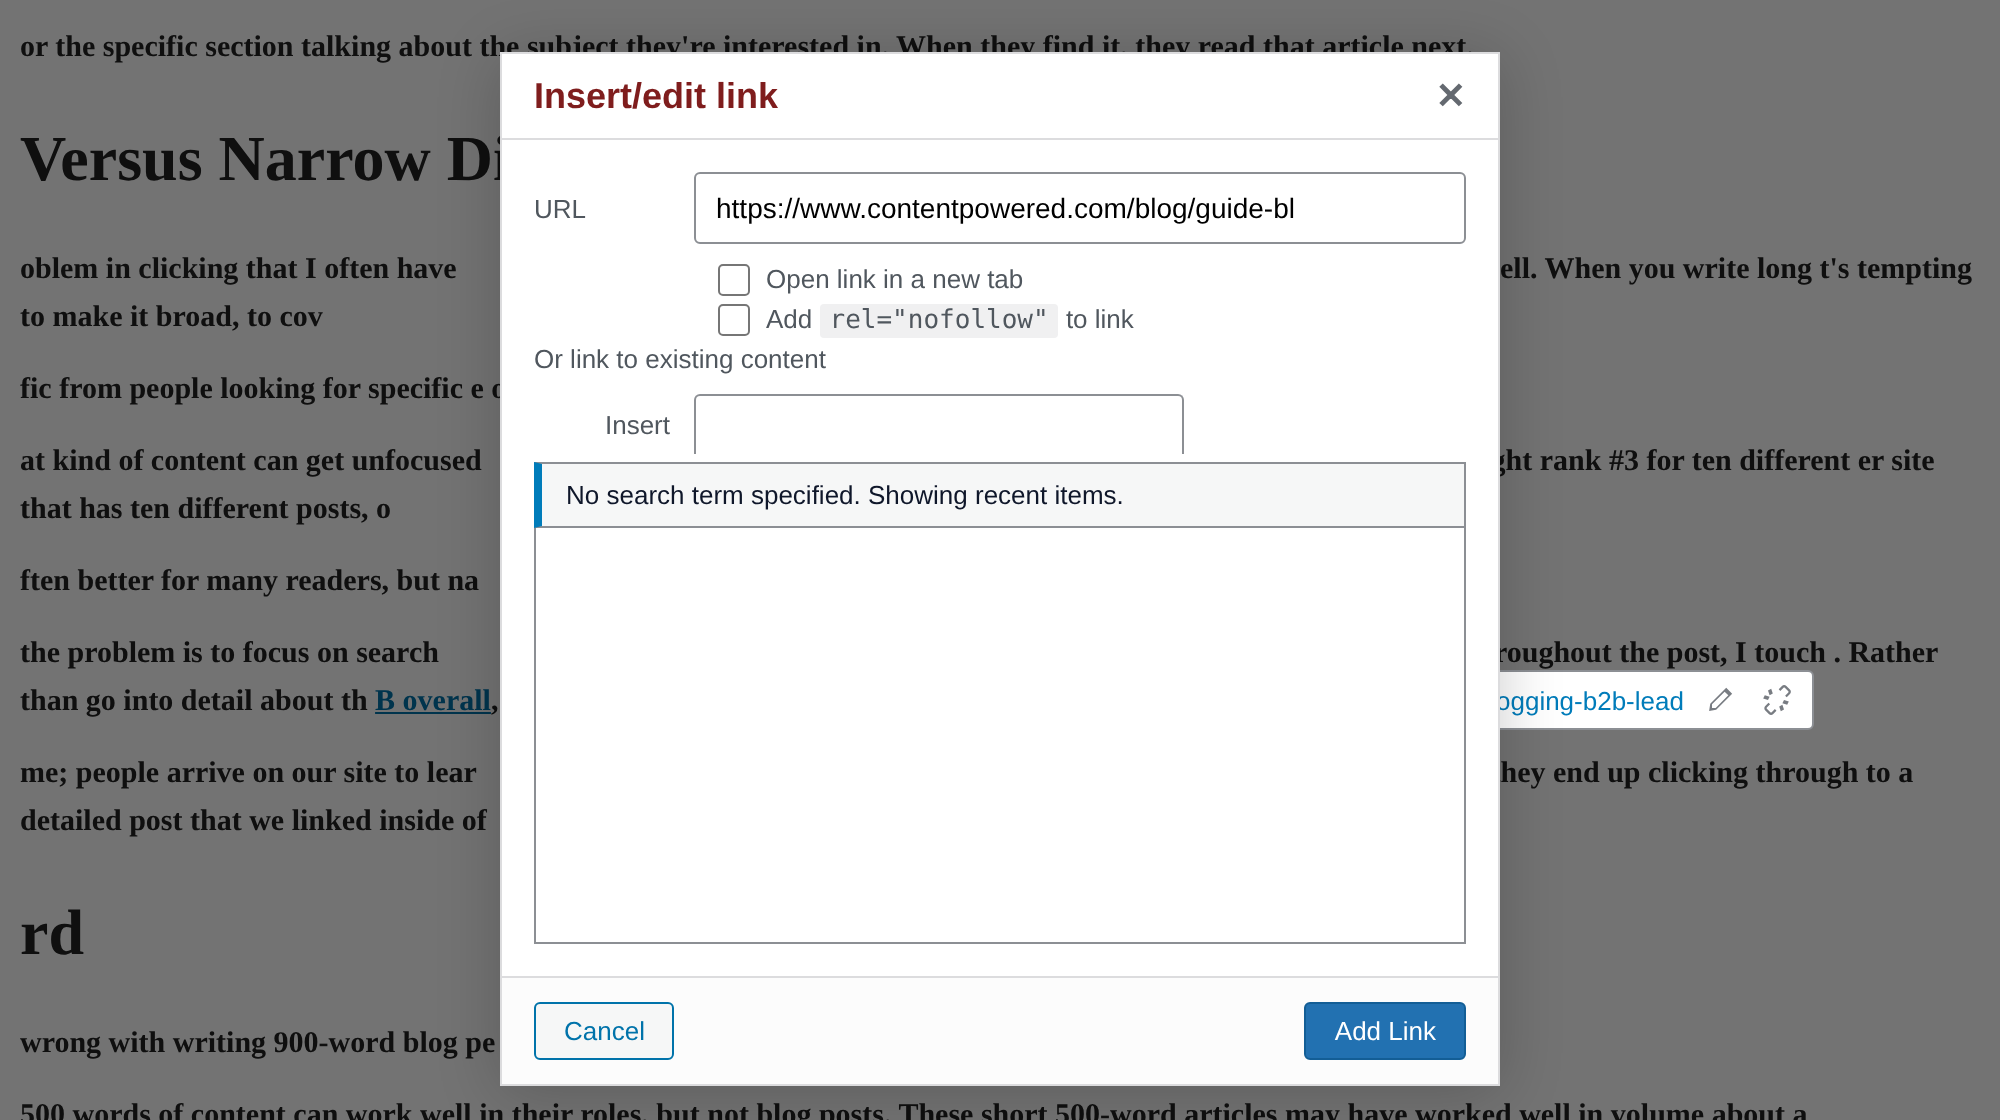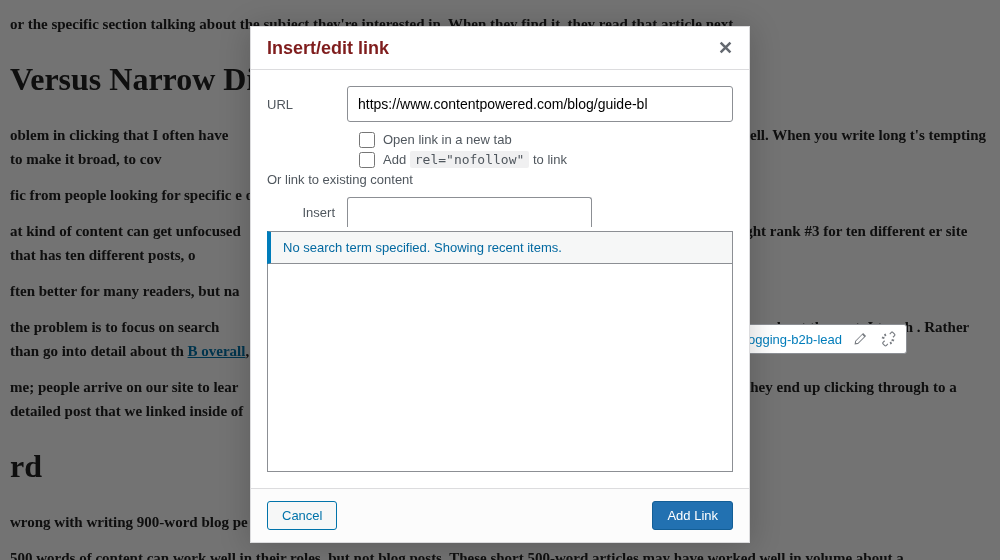--- a/index.html
+++ b/index.html
@@ -2,39 +2,39 @@
 <html><head>
 <meta charset="utf-8">
 <style>
 * { box-sizing: border-box; margin: 0; padding: 0; }
 body { font-family: -apple-system, BlinkMacSystemFont, "Segoe UI", Roboto, sans-serif; width: 1000px; height: 560px; overflow: hidden; position: relative; background: #fff; }
 .bg { position: absolute; inset: 0; padding: 0 10px; color: #222; font-family: Georgia, serif; line-height: 1.6; }
 .bg p { margin: 12px 0; font-size: 15px; font-weight: bold; }
 .bg h2 { font-size: 32px; font-weight: 700; margin: 18px 0; }
 .bg a { color: #0073aa; text-decoration: underline; }
 .overlay { position: absolute; inset: 0; background: rgba(0,0,0,0.55); }
-.link-tooltip { position: absolute; top: 324px; left: 739px; background: #fff; border: 1px solid #8c8f94; border-radius: 3px; display: flex; align-items: center; padding: 4px 8px; gap: 8px; font-family: -apple-system, sans-serif; font-size: 13px; }
+.link-tooltip { position: absolute; top: 335px; left: 739px; background: #fff; border: 1px solid #8c8f94; border-radius: 3px; display: flex; align-items: center; padding: 4px 8px; gap: 8px; font-family: -apple-system, sans-serif; font-size: 13px; }
 .link-tooltip a { color: #007cba; text-decoration: none; }
 .tool-icon { width: 20px; height: 20px; display: inline-flex; align-items: center; justify-content: center; color: #787c82; cursor: pointer; }
 .modal { position: absolute; top: 26px; left: 250px; width: 500px; background: #fff; border: 1px solid #dcdcde; box-shadow: 0 3px 30px rgba(0,0,0,0.2); font-family: -apple-system, sans-serif; }
 .modal-head { display: flex; justify-content: space-between; align-items: center; padding: 10px 16px; border-bottom: 1px solid #dcdcde; }
 .modal-title { font-size: 18px; font-weight: 600; color: #7f1d1d; }
 .close { font-size: 18px; color: #646970; cursor: pointer; font-weight: 700; }
 .modal-body { padding: 16px; color: #50575e; font-size: 13px; }
 .section-label { margin-bottom: 10px; }
 .row { display: flex; align-items: center; margin-bottom: 10px; }
 .row label { width: 80px; text-align: left; padding-right: 12px; font-size: 13px; }
 .url-input { flex: 1; border: 1px solid #8c8f94; border-radius: 3px; padding: 6px 10px; font-size: 14px; height: 36px; }
 .chk-row { display: flex; align-items: flex-start; margin-left: 92px; margin-bottom: 4px; gap: 8px; }
 .chk-row input[type=checkbox] { width: 16px; height: 16px; border: 1px solid #8c8f94; border-radius: 3px; }
 .chk-row code { background: #f0f0f1; padding: 1px 5px; border-radius: 2px; font-family: monospace; }
 .search-row { display: flex; align-items: center; margin-bottom: 4px; margin-top: 6px; }
 .search-row label { width: 80px; text-align: right; padding-right: 12px; }
 .search-input { width: 245px; border: 1px solid #8c8f94; border-radius: 3px 3px 0 0; padding: 5px 8px; height: 30px; border-bottom: none; }
-.notice { border: 1px solid #8c8f94; border-left: 4px solid #007cba; background: #f6f7f7; padding: 8px 12px; font-size: 13px; color: #0369a1; }
+.notice { border: 1px solid #8c8f94; border-left: 4px solid #007cba; background: #f6f7f7; padding: 8px 12px; font-size: 13px; color: #0f172a; }
 .results { border: 1px solid #8c8f94; border-top: none; height: 208px; }
 .modal-foot { padding: 12px 16px; border-top: 1px solid #dcdcde; display: flex; justify-content: space-between; background: #fcfcfc; }
 .btn { border-radius: 3px; padding: 6px 14px; font-size: 13px; cursor: pointer; }
 .btn-sec { border: 1px solid #0073aa; background: #f6f7f7; color: #0073aa; }
 .btn-pri { border: 1px solid #135e96; background: #2271b1; color: #fff; }
 </style>
 </head>
 <body>
 
 <div class="bg">

